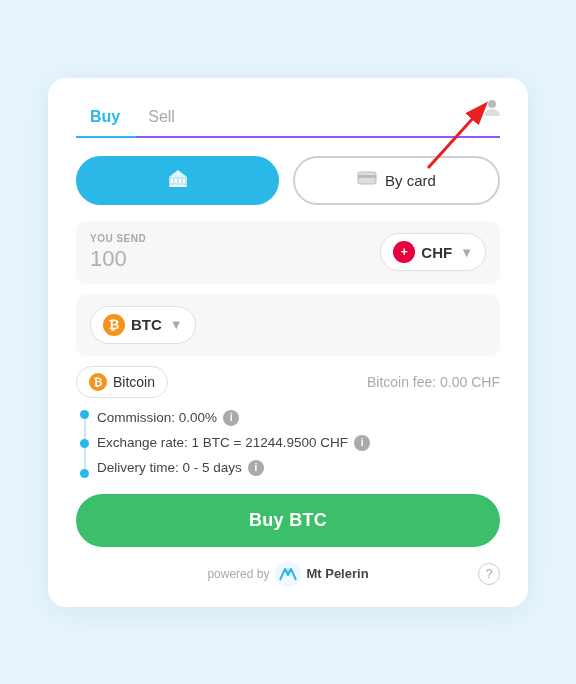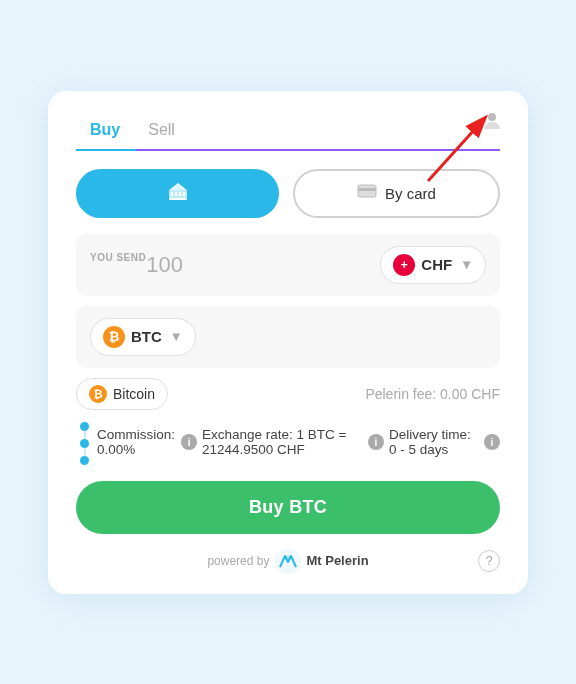--- a/index.html
+++ b/index.html
@@ -97,21 +97,21 @@
     
     .input-section {
       background: #f7f7f7;
       border-radius: 10px;
       padding: 12px 14px;
       margin-bottom: 10px;
       display: flex;
       align-items: center;
       justify-content: space-between;
     }
-    .input-left { display: flex; flex-direction: row; }
+    .input-left { display: flex; flex-direction: column; }
     .input-label { font-size: 10px; color: #aaa; font-weight: 600; letter-spacing: 0.5px; margin-bottom: 2px; }
     .input-label.orange { color: #e07820; }
     .input-value { font-size: 22px; color: #b0b0b0; font-weight: 400; }
     .input-error { font-size: 12px; color: #e07820; margin-top: 2px; }
     .currency-selector {
       display: flex;
       align-items: center;
       gap: 6px;
       background: #fff;
       border: 1.5px solid #e0e0e0;
@@ -237,20 +237,21 @@
     }
     .dot-connector {
       width: 2px;
       background: #c8e8f5;
       flex: 1;
       min-height: 8px;
     }
     .detail-rows-content {
       flex: 1;
       display: flex;
+      flex-direction: column;
       gap: 5px;
     }
     .detail-row-item {
       display: flex;
       align-items: center;
       gap: 6px;
       font-size: 13.5px;
       color: #444;
       padding: 2px 0;
     }
@@ -334,21 +335,21 @@
       <span class="chevron">▼</span>
     </div>
   </div>
 
   
   <div class="info-row" style="margin-bottom:10px;">
     <div class="bitcoin-badge">
       <div class="btc-small">₿</div>
       <span>Bitcoin</span>
     </div>
-    <span class="mining-fee">Pelerin fee: 0.00 CHF</span>
+    <span class="mining-fee">Bitcoin fee: 0.00 CHF</span>
   </div>
 
   
   <div class="detail-rows-wrapper" style="margin-bottom:16px;padding-left:4px;">
     <div class="dots-column">
       <div class="dot"></div>
       <div class="dot-connector"></div>
       <div class="dot"></div>
       <div class="dot-connector"></div>
       <div class="dot"></div>

